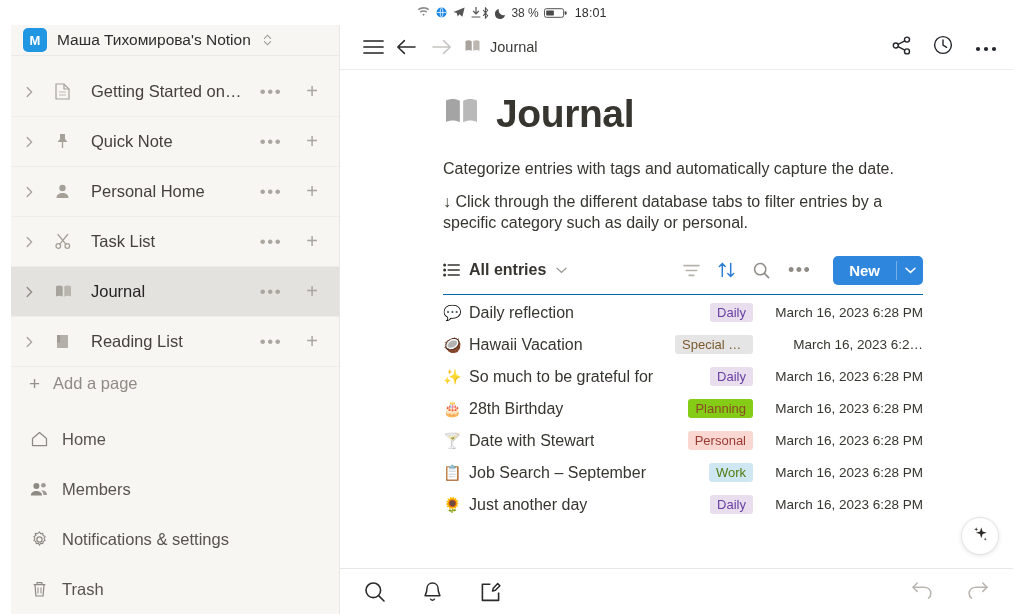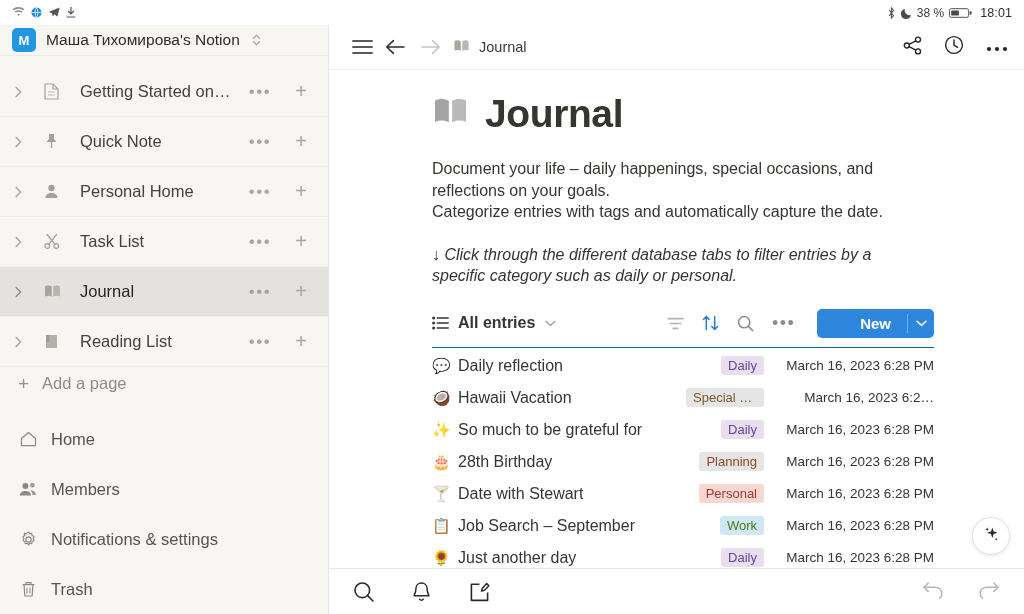--- a/index.html
+++ b/index.html
@@ -2,21 +2,21 @@
 <html><head>
 <meta charset="utf-8">
 <style>
   * { box-sizing: border-box; margin: 0; padding: 0; }
   html, body {
     width: 1024px; height: 614px;
     font-family: "Liberation Sans", sans-serif;
     background: #ffffff;
     overflow: hidden;
   }
-  .screen { position: relative; width: 1024px; height: 614px; display: flex; flex-direction: column; }
+  .screen { position: relative; width: 1024px; height: 614px; display: flex; flex-direction: column; align-items: center; }
 
   
   .statusbar {
     height: 25px; flex: 0 0 25px;
     background: #ffffff;
     display: flex; align-items: center;
     padding: 0 12px;
     font-size: 12.5px; color: #3b3b3b;
   }
   .sb-left { display: flex; align-items: center; gap: 6px; }
@@ -90,37 +90,37 @@
   .tb-crumb-ico { font-size: 15px; color: #a8a49d; }
   .tb-crumb-txt { font-size: 14.5px; color: #3a3936; }
   .tb-right { margin-left: auto; display: flex; align-items: center; gap: 22px; color: #23262a; }
 
   .content { flex: 1 1 auto; overflow: hidden; position: relative; padding: 0 0 0 0; }
   .doc { padding: 22px 90px 0 103px; }
   .doc-title { display: flex; align-items: center; gap: 16px; margin-bottom: 22px; }
   .doc-title-ico { font-size: 34px; line-height: 1; filter: grayscale(1); }
   .doc-title-txt { font-size: 39px; font-weight: 700; color: #37352f; letter-spacing: -.4px; }
   .doc-para { font-size: 16px; line-height: 21.5px; color: #37352f; max-width: 480px; }
-  .doc-para.spaced { margin-top: 21px; font-style: italic; }
+  .doc-para.spaced { margin-top: 11px; }
 
   
   .db-toolbar { display: flex; align-items: center; margin: 22px 0 0 0; padding-bottom: 9px; border-bottom: 1px solid #0369a1; }
   .db-view { display: flex; align-items: center; gap: 9px; }
   .db-view-ico { color: #37352f; display: flex; align-items: center; }
   .db-view-label { font-size: 16px; font-weight: 600; color: #37352f; }
   .db-view-chev { color: #9b9892; font-size: 11px; margin-left: 1px; }
   .db-tools { margin-left: auto; display: flex; align-items: center; gap: 18px; }
   .db-ico { color: #8e8b85; display: flex; align-items: center; }
   .db-ico.blue { color: #2b7cd3; }
   .db-dots { color: #8e8b85; font-size: 18px; letter-spacing: 1.4px; line-height: 8px; }
   .new-btn {
     display: flex; align-items: stretch; background: #2f86dd; border-radius: 5px;
     height: 29px; overflow: hidden; margin-left: 4px;
   }
-  .new-btn-main { display: flex; align-items: center; padding: 0 16px; color: #fff; font-size: 15px; font-weight: 600; margin-left: 27px; }
+  .new-btn-main { display: flex; align-items: center; padding: 0 16px; color: #fff; font-size: 15px; font-weight: 600; }
   .new-btn-div { width: 1px; background: rgba(255,255,255,.35); margin: 5px 0; }
   .new-btn-chev { display: flex; align-items: center; justify-content: center; width: 26px; color: #fff; font-size: 11px; }
 
   
   .db-rows { margin-top: 2px; }
   .db-row { height: 32px; display: flex; align-items: center; }
   .row-emoji { width: 26px; flex: 0 0 26px; font-size: 15px; display: flex; align-items: center; }
   .row-title { font-size: 16px; color: #37352f; white-space: nowrap; overflow: hidden; text-overflow: ellipsis; flex: 0 1 auto; }
   .row-tagwrap { margin-left: auto; display: flex; align-items: center; }
   .row-tag {
@@ -429,21 +429,20 @@
           <div class="doc-title">
             <span class="doc-title-ico">
               <svg width="37" height="31" viewBox="0 0 17 15">
                   <path d="M1 2.2C3 1.2 5.6 1.2 7.7 2.3v10.4C5.6 11.6 3 11.6 1 12.6z" fill="#a8a49d"></path>
                   <path d="M16 2.2c-2-1-4.6-1-6.7.1v10.4c2.1-1.1 4.7-1.1 6.7-.1z" fill="#bdb9b2"></path>
                 </svg>
             </span>
             <span class="doc-title-txt">Journal</span>
           </div>
 
-          <div class="doc-para">Document your life – daily happenings, special occasions, and reflections on your goals.</div>
           <div class="doc-para">Categorize entries with tags and automatically capture the date.</div>
           <div class="doc-para spaced">↓ Click through the different database tabs to filter entries by a specific category such as daily or personal.</div>
 
           <div class="db-toolbar">
             <div class="db-view">
               <span class="db-view-ico">
                 <svg width="17" height="14" viewBox="0 0 17 14">
                     <circle cx="1.6" cy="2" r="1.5" fill="#37352f"></circle>
                     <circle cx="1.6" cy="7" r="1.5" fill="#37352f"></circle>
                     <circle cx="1.6" cy="12" r="1.5" fill="#37352f"></circle>
@@ -513,21 +512,21 @@
               <span class="row-tagwrap">
                 <span class="row-tag" style="background:#e8deee;color:#6940a5">Daily</span>
               </span>
               <span class="row-date">March 16, 2023 6:28 PM</span>
             </div>
 
             <div class="db-row">
               <span class="row-emoji">🎂</span>
               <span class="row-title">28th Birthday</span>
               <span class="row-tagwrap">
-                <span class="row-tag" style="background:#e5e5e5;color:#8a4b23">Planning</span>
+                <span class="row-tag" style="background:#84cc16;color:#8a4b23">Planning</span>
               </span>
               <span class="row-date">March 16, 2023 6:28 PM</span>
             </div>
 
             <div class="db-row">
               <span class="row-emoji">🍸</span>
               <span class="row-title">Date with Stewart</span>
               <span class="row-tagwrap">
                 <span class="row-tag" style="background:#fbd7d2;color:#9c3a34">Personal</span>
               </span>

